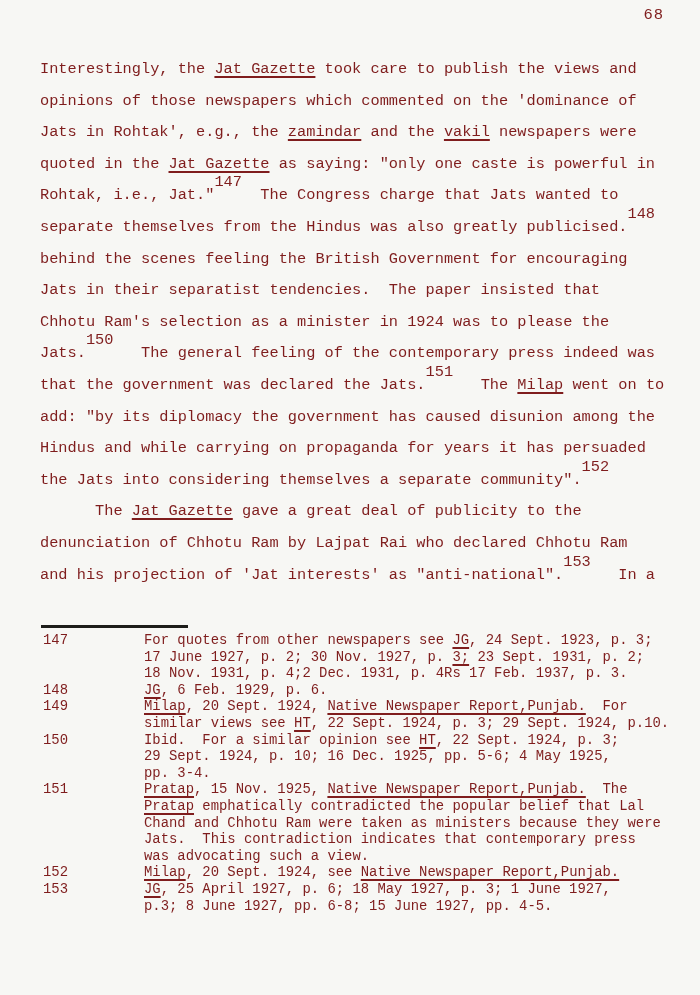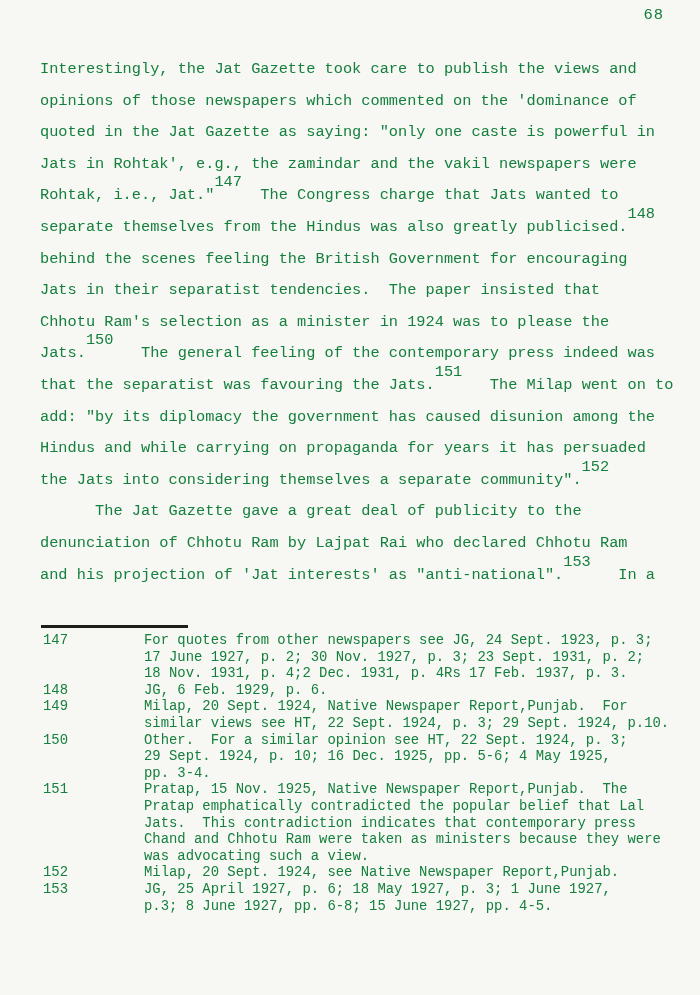--- a/index.html
+++ b/index.html
@@ -5,21 +5,21 @@
   html, body {
     margin: 0;
     padding: 0;
     background: #e9e9e6;
   }
   .page {
     position: relative;
     width: 700px;
     height: 995px;
     background: #f7f7f4;
-    color: #15803d;
+    color: #7f1d1d;
     font-family: "Liberation Mono", "DejaVu Sans Mono", monospace;
     overflow: hidden;
     box-sizing: border-box;
     padding-left: 12px;
   }
   .page-number {
     position: absolute;
     top: 6px;
     right: 36px;
     font-size: 15.5px;
@@ -31,20 +31,21 @@
     top: 54px;
     width: 640px;
     font-size: 15.3px;
     line-height: 31.6px;
   }
   .body-text .line {
     white-space: pre;
     height: 31.6px;
   }
   .u {
+    text-decoration: underline;
     text-decoration-thickness: 1.5px;
     text-underline-offset: 2.5px;
   }
   .sup {
     position: relative;
     top: -13px;
   }
   .fn-rule {
     position: absolute;
     left: 41px;
@@ -78,29 +79,29 @@
   }
 </style>
 </head>
 <body>
 
 <div class="page">
   <div class="page-number">68</div>
   <div class="body-text" id="body-lines">
       <div class="line"><span>Interestingly, the </span><span class="u">Jat Gazette</span><span> took care to publish the views and</span></div>
       <div class="line"><span>opinions of those newspapers which commented on the 'dominance of</span></div>
+      <div class="line"><span>Jats in Rohtak', e.g., the </span><span class="u">zamindar</span><span> and the </span><span class="u">vakil</span><span> newspapers were</span></div>
       <div class="line"><span>quoted in the </span><span class="u">Jat Gazette</span><span> as saying: "only one caste is powerful in</span></div>
-      <div class="line"><span>Jats in Rohtak', e.g., the </span><span class="u">zamindar</span><span> and the </span><span class="u">vakil</span><span> newspapers were</span></div>
       <div class="line"><span>Rohtak, i.e., Jat."</span><span class="sup">147</span><span>  The Congress charge that Jats wanted to</span></div>
       <div class="line"><span>separate themselves from the Hindus was also greatly publicised.</span><span class="sup">148</span></div>
       <div class="line"><span>behind the scenes feeling the British Government for encouraging</span></div>
       <div class="line"><span>Jats in their separatist tendencies.  The paper insisted that</span></div>
       <div class="line"><span>Chhotu Ram's selection as a minister in 1924 was to please the</span></div>
       <div class="line"><span>Jats.</span><span class="sup">150</span><span>   The general feeling of the contemporary press indeed was</span></div>
-      <div class="line"><span>that the separatist was favouring the Jats.</span><span class="sup">151</span><span>   The </span><span class="u">Milap</span><span> went on to</span></div>
+      <div class="line"><span>that the government was declared the Jats.</span><span class="sup">151</span><span>   The </span><span class="u">Milap</span><span> went on to</span></div>
       <div class="line"><span>add: "by its diplomacy the government has caused disunion among the</span></div>
       <div class="line"><span>Hindus and while carrying on propaganda for years it has persuaded</span></div>
       <div class="line"><span>the Jats into considering themselves a separate community".</span><span class="sup">152</span></div>
       <div class="line"><span>      The </span><span class="u">Jat Gazette</span><span> gave a great deal of publicity to the</span></div>
       <div class="line"><span>denunciation of Chhotu Ram by Lajpat Rai who declared Chhotu Ram</span></div>
       <div class="line"><span>and his projection of 'Jat interests' as "anti-national".</span><span class="sup">153</span><span>   In a</span></div>
     </div>
   <div class="fn-rule"></div>
   <div class="footnotes" id="footnotes">
       <div class="fn">
@@ -120,32 +121,32 @@
       <div class="fn">
         <div class="fn-num">149</div>
         <div class="fn-text">
           <div class="line"><span class="u">Milap</span><span>, 20 Sept. 1924, </span><span class="u">Native Newspaper Report,Punjab.</span><span>  For</span></div>
           <div class="line"><span>similar views see </span><span class="u">HT</span><span>, 22 Sept. 1924, p. 3; 29 Sept. 1924, p.10.</span></div>
         </div>
       </div>
       <div class="fn">
         <div class="fn-num">150</div>
         <div class="fn-text">
-          <div class="line"><span>Other.  For a similar opinion see </span><span class="u">HT</span><span>, 22 Sept. 1924, p. 3;</span></div>
+          <div class="line"><span>Ibid.  For a similar opinion see </span><span class="u">HT</span><span>, 22 Sept. 1924, p. 3;</span></div>
           <div class="line"><span>29 Sept. 1924, p. 10; 16 Dec. 1925, pp. 5-6; 4 May 1925,</span></div>
           <div class="line"><span>pp. 3-4.</span></div>
         </div>
       </div>
       <div class="fn">
         <div class="fn-num">151</div>
         <div class="fn-text">
           <div class="line"><span class="u">Pratap</span><span>, 15 Nov. 1925, </span><span class="u">Native Newspaper Report,Punjab.</span><span>  The</span></div>
           <div class="line"><span class="u">Pratap</span><span> emphatically contradicted the popular belief that Lal</span></div>
+          <div class="line"><span>Chand and Chhotu Ram were taken as ministers because they were</span></div>
           <div class="line"><span>Jats.  This contradiction indicates that contemporary press</span></div>
-          <div class="line"><span>Chand and Chhotu Ram were taken as ministers because they were</span></div>
           <div class="line"><span>was advocating such a view.</span></div>
         </div>
       </div>
       <div class="fn">
         <div class="fn-num">152</div>
         <div class="fn-text">
           <div class="line"><span class="u">Milap</span><span>, 20 Sept. 1924, see </span><span class="u">Native Newspaper Report,Punjab.</span></div>
         </div>
       </div>
       <div class="fn">

